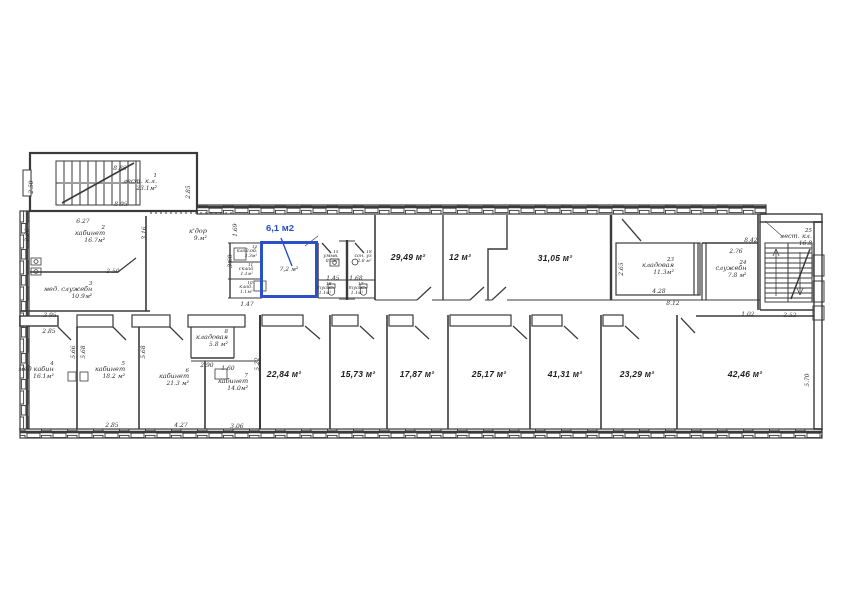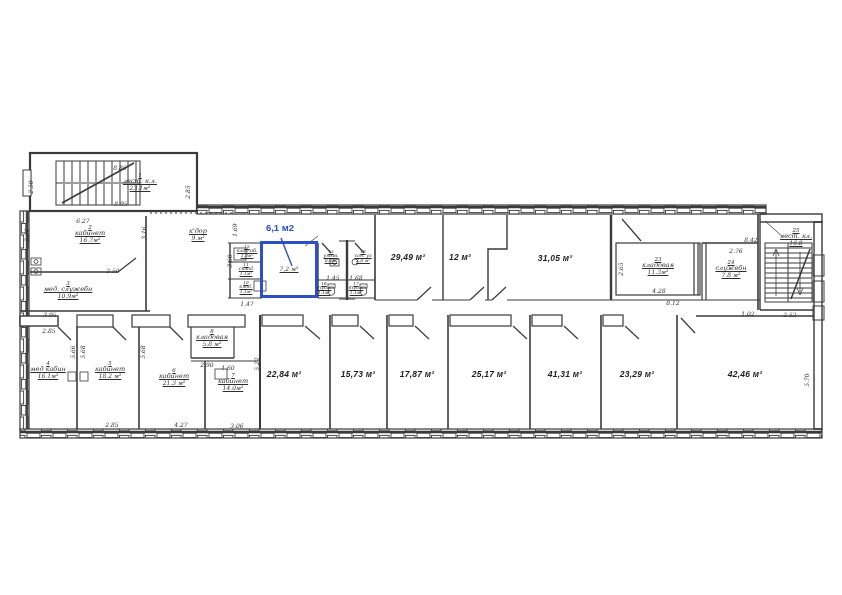--- a/index.html
+++ b/index.html
@@ -1,21 +1,21 @@
 <!DOCTYPE html>
 <html><head>
 <meta charset="utf-8">
 <style>
   html,body{margin:0;padding:0;background:#fff;}
   .stage{position:relative;width:842px;height:595px;background:#ffffff;overflow:hidden;
          font-family:"DejaVu Serif",serif;}
   .stage svg{position:absolute;left:0;top:0;}
   
-  .rlabel{position:absolute;transform:translateX(-50%);text-align:center;
-          font:italic 6.5px/1.1 "DejaVu Serif",serif;color:#2d2d2d;white-space:nowrap;text-decoration:underline;}
+  .rlabel{position:absolute;transform:translateX(-50%);text-align:right;
+          font:italic 6.5px/1.1 "DejaVu Serif",serif;color:#2d2d2d;white-space:nowrap;}
   .rlabel .n{display:block;font-size:5.5px;}
   .rlabel .nm{display:block;}
   .rlabel .a{display:block;font-size:6px;}
   .rlabel.tiny{font-size:4.8px;line-height:1;}
   .rlabel.tiny .n{font-size:4.2px;}
   .rlabel.tiny .a{font-size:4.5px;}
   .n:empty{display:none;}
   
   .dim{position:absolute;transform:translate(-50%,-50%);
        font:italic 6px "DejaVu Serif",serif;color:#2d2d2d;white-space:nowrap;}
@@ -209,21 +209,21 @@
   <div class="rlabel" style="left:90px;top:224px">
     <span class="n">2</span>
       <span class="nm">кабинет</span>
       <span class="a">16.7м²</span>
     </div>
   <div class="rlabel" style="left:68px;top:280px">
     <span class="n">3</span>
       <span class="nm">мед. служебн</span>
       <span class="a">10.9м²</span>
     </div>
-  <div class="rlabel" style="left:48px;top:360px">
+  <div class="rlabel" style="left:36px;top:360px">
     <span class="n">4</span>
       <span class="nm">мед кабин</span>
       <span class="a">16.1м²</span>
     </div>
   <div class="rlabel" style="left:110px;top:360px">
     <span class="n">5</span>
       <span class="nm">кабинет</span>
       <span class="a">18.2 м²</span>
     </div>
   <div class="rlabel" style="left:174px;top:367px">

